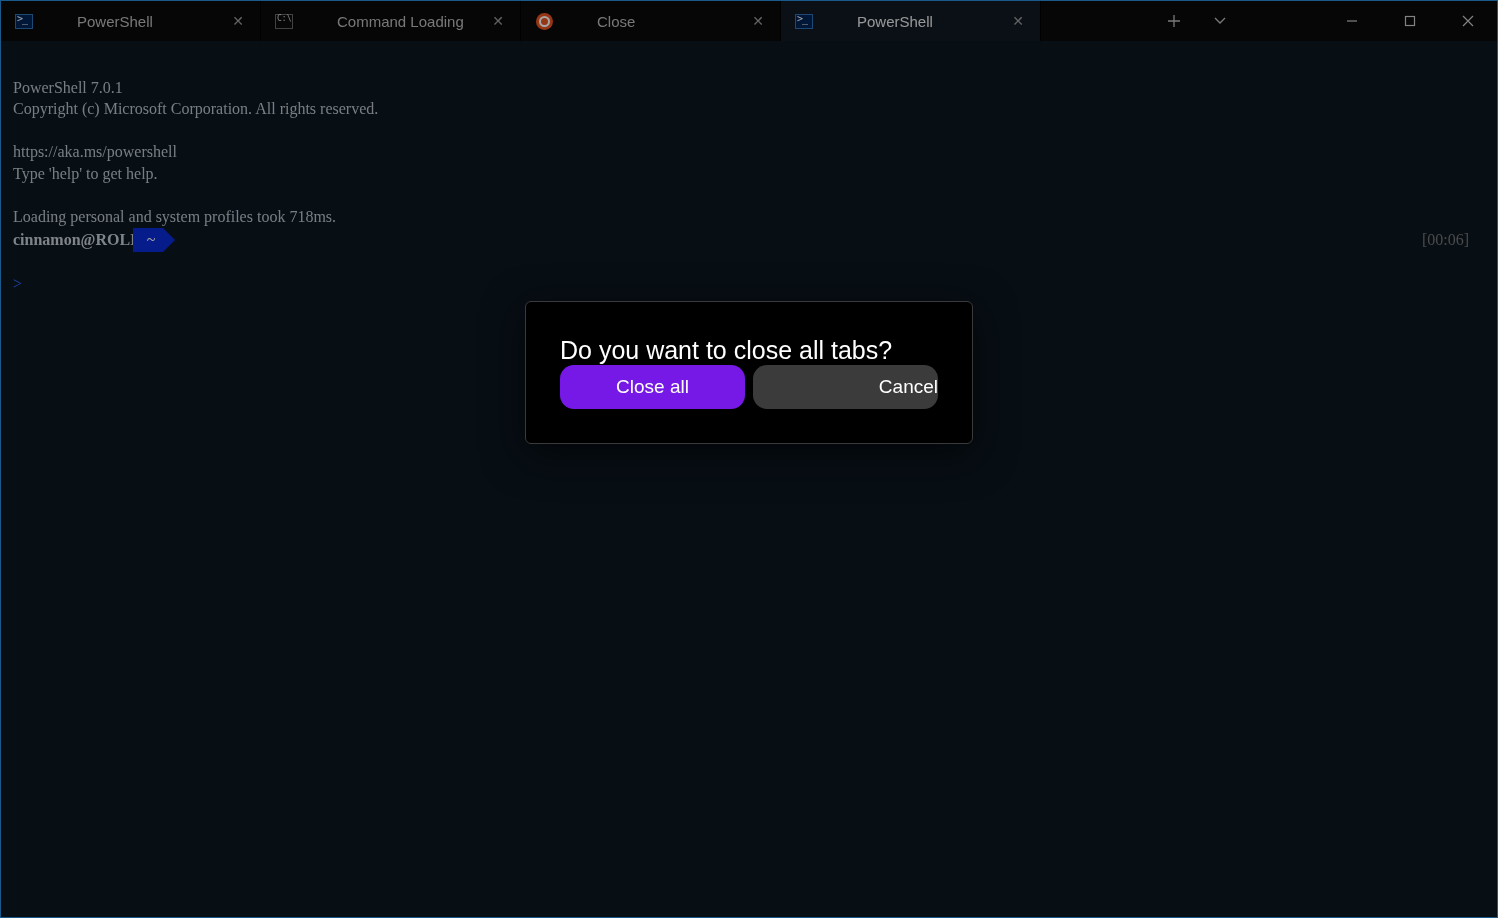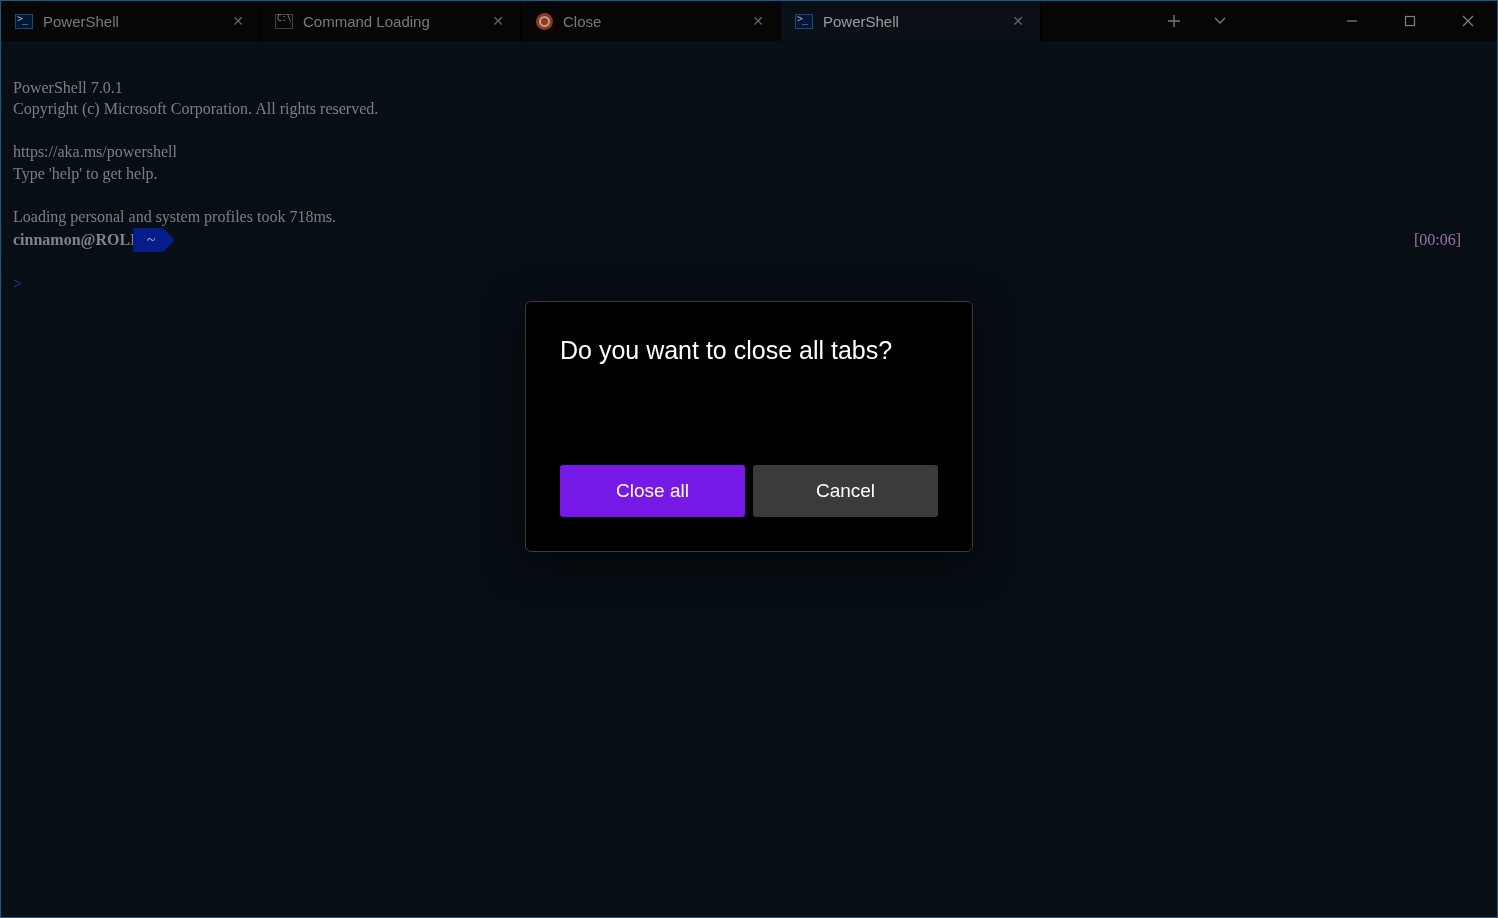--- a/index.html
+++ b/index.html
@@ -36,21 +36,21 @@
       width: 260px;
       border-right: 1px solid #000;
       color: #b9b9b9;
       font-size: 15px;
     }
     .tab.active {
       background: #121a24;
       color: #e8e8e8;
     }
     .tab .icon { width: 18px; height: 18px; display:flex; align-items:center; justify-content:center;}
-    .tab .label { flex: 1; white-space: nowrap; overflow: hidden; text-overflow: ellipsis; }
+    .tab .label { flex: 1; white-space: nowrap; overflow: hidden; text-overflow: ellipsis; margin-left: 34px; }
     .tab .close { width: 16px; text-align:center; color: #999; font-size: 14px;}
     .titlebar-actions { display:flex; align-items:center; }
     .tb-btn {
       width: 46px; height: 40px;
       display:flex; align-items:center; justify-content:center;
       color: #bcbcbc; font-size: 14px;
     }
     .tb-btn svg { stroke: #bcbcbc; }
     .win-controls { display:flex; margin-left: 80px;}
     .win-btn {
@@ -77,56 +77,55 @@
       color:#fff;
       position: relative;
       margin-left: 4px;
     }
     .seg-body { background:#0a2bd6; padding:0 8px 0 0px; margin-left:-12px; padding-left:14px; height:24px; display:flex; align-items:center;}
     .seg-arrow-out {
       width:0;height:0;border-top:12px solid transparent;border-bottom:12px solid transparent;border-left:12px solid #0a2bd6;
     }
     .time-stamp {
       position: absolute;
-      right: 36px;
-      color: #f0abfc;
+      right: 28px;
+      color: #737373;
     }
     .cont-line { color:#2b6aff; }
     
     .dialog {
       position: absolute;
       left: 50%; top: 300px;
       transform: translateX(-50%);
       width: 448px;
       background: #000;
       border: 1px solid #3a3a3a;
       border-radius: 6px;
       padding: 34px;
       z-index: 10;
       color: #fff;
       box-shadow: 0 10px 40px rgba(0,0,0,0.6);
     }
     .dialog-title {
       font-size: 25px;
       font-weight: 400;
-      margin-bottom: 100px;
     }
     .dialog-buttons { display:flex; gap: 8px; }
     .dlg-btn {
       flex:1;
-      height: 52px;
+      height: 44px;
       border:none;
-      border-radius:3px;
+      border-radius:14px;
       font-size: 19px;
       color:#fff;
       cursor:pointer;
       font-family: inherit;
     }
     .dlg-primary { background:#7719e6; }
-    .dlg-secondary { background:#3b3b3b; }
+    .dlg-secondary { background:#3b3b3b;text-align:right; }
     
     .ps-icon { background:#012456;border:1px solid #2f6fb3; width:18px;height:15px; position:relative;}
     .ps-icon::after{content:">_";position:absolute;left:1px;top:-2px;font-size:10px;color:#fff;font-family:monospace;letter-spacing:-1px;}
     .cmd-icon { background:#0c0c0c;border:1px solid #666; width:18px;height:15px; position:relative;}
     .cmd-icon::after{content:"C:\\";position:absolute;left:1px;top:-1px;font-size:8px;color:#ccc;font-family:monospace;}
     .ubuntu-icon{width:17px;height:17px;border-radius:50%;background:#e95420;position:relative;}
     .ubuntu-icon::after{content:"";position:absolute;left:3px;top:3px;width:7px;height:7px;border:2px solid #fff;border-radius:50%;}
   </style>
 </head>
 <body>

